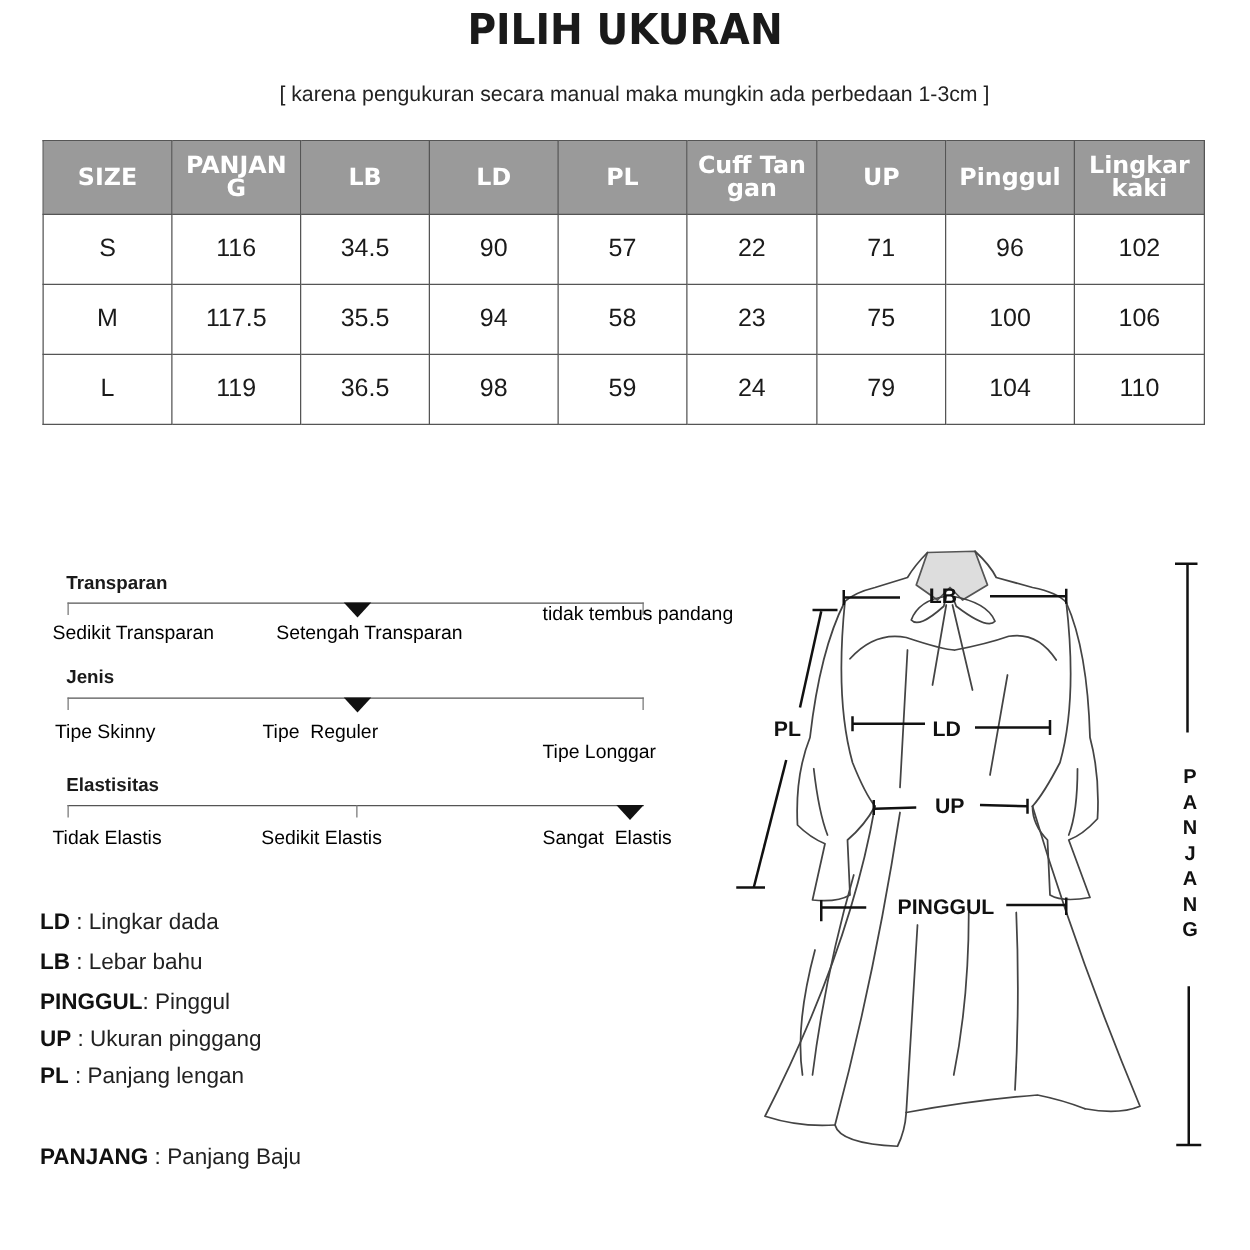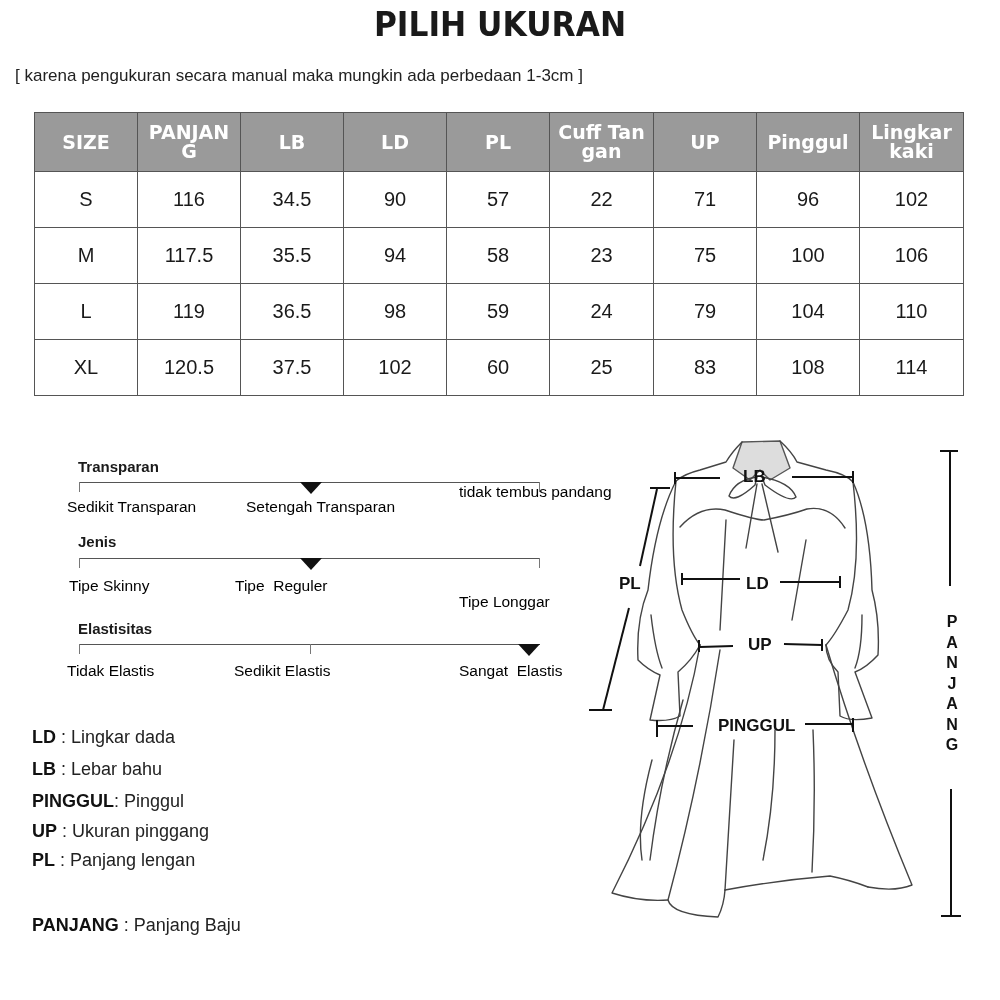--- a/index.html
+++ b/index.html
@@ -5,41 +5,41 @@
   * { box-sizing: border-box; margin: 0; padding: 0; }
   html, body { width: 1000px; height: 1000px; background: #ffffff; overflow: hidden; }
   body { position: relative; font-family: "Liberation Sans", sans-serif; color: #1a1a1a; }
 
   .title {
     position: absolute; left: 0; top: 4px; width: 1000px; text-align: center;
     font-family: "DejaVu Sans", sans-serif; font-weight: bold; font-size: 34px;
     letter-spacing: 0px; transform: scaleX(0.92); color: #1a1a1a;
   }
   .subtitle {
-    position: absolute; left: 0; top: 66px; width: 1000px; 
+    position: absolute; left: 0; top: 66px; width: 1000px; text-align: center;
     font-size: 17px; color: #222; padding-left: 15px;
   }
 
   table.size-table {
     position: absolute; left: 34px; top: 112px; width: 929px;
     border-collapse: collapse; table-layout: fixed;
   }
   table.size-table th, table.size-table td {
     border: 1px solid #555; text-align: center; vertical-align: middle;
   }
   table.size-table th {
     background: #9a9a9a; color: #ffffff; height: 59px;
     font-family: "DejaVu Sans", sans-serif; font-weight: bold; font-size: 19px; line-height: 19px;
     word-break: break-all; padding: 0 2px;
   }
   table.size-table td {
     height: 56px; font-size: 20px; color: #1a1a1a;
   }
 
-  .scale { position: absolute; left: 0; width: 600px; height: 70px; margin-left: 25px; }
+  .scale { position: absolute; left: 0; width: 600px; height: 70px; }
   .scale .label {
     position: absolute; left: 53px; top: 0; font-weight: bold; font-size: 15px;
   }
   .scale .line {
     position: absolute; left: 54px; width: 461px; height: 1px; background: #555;
   }
   .scale .tick {
     position: absolute; width: 1px; height: 10px; background: #777;
   }
   .scale .marker {
@@ -118,31 +118,20 @@
     <tr>
       <td>L</td>
       <td>119</td>
       <td>36.5</td>
       <td>98</td>
       <td>59</td>
       <td>24</td>
       <td>79</td>
       <td>104</td>
       <td>110</td>
-    </tr>
-    <tr>
-      <td>XL</td>
-      <td>120.5</td>
-      <td>37.5</td>
-      <td>102</td>
-      <td>60</td>
-      <td>25</td>
-      <td>83</td>
-      <td>108</td>
-      <td>114</td>
     </tr>
   </tbody>
 </table>
 
 <div class="scale" style="top:458px;">
   <div class="label">Transparan</div>
   <div class="line" style="top:24px;"></div>
   <div class="tick" style="left:54px; top:24px;"></div>
   <div class="tick" style="left:514px; top:24px;"></div>
   <div class="marker" style="left:275px; top:24px;"></div>

